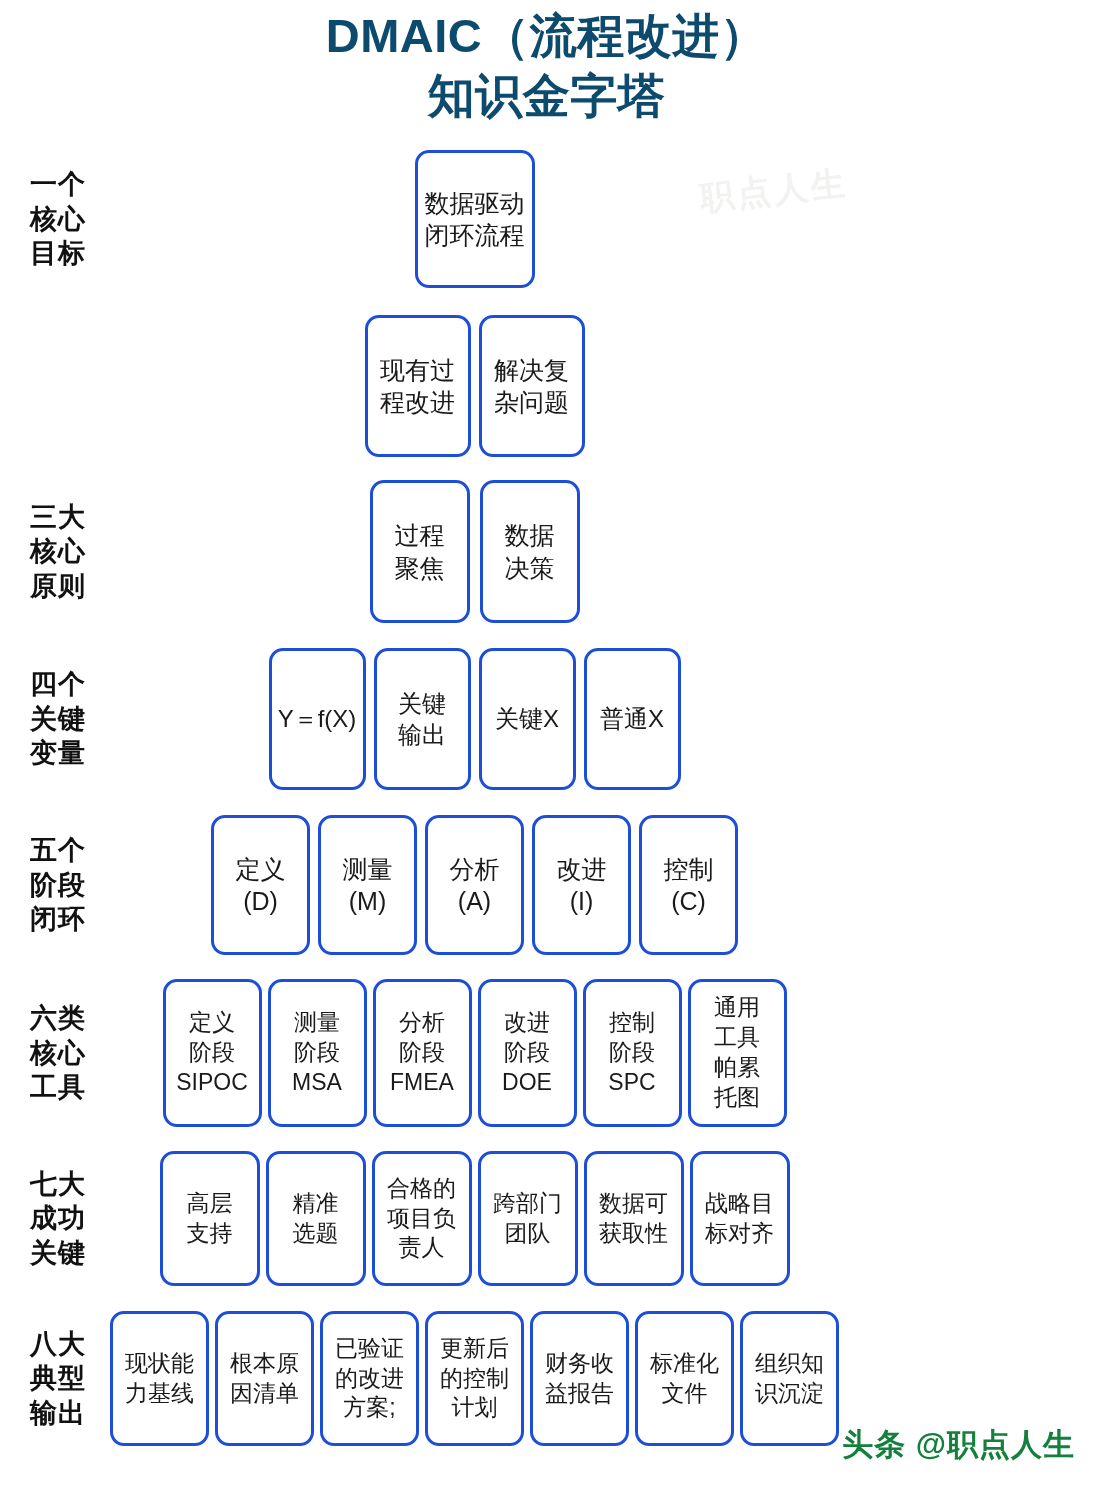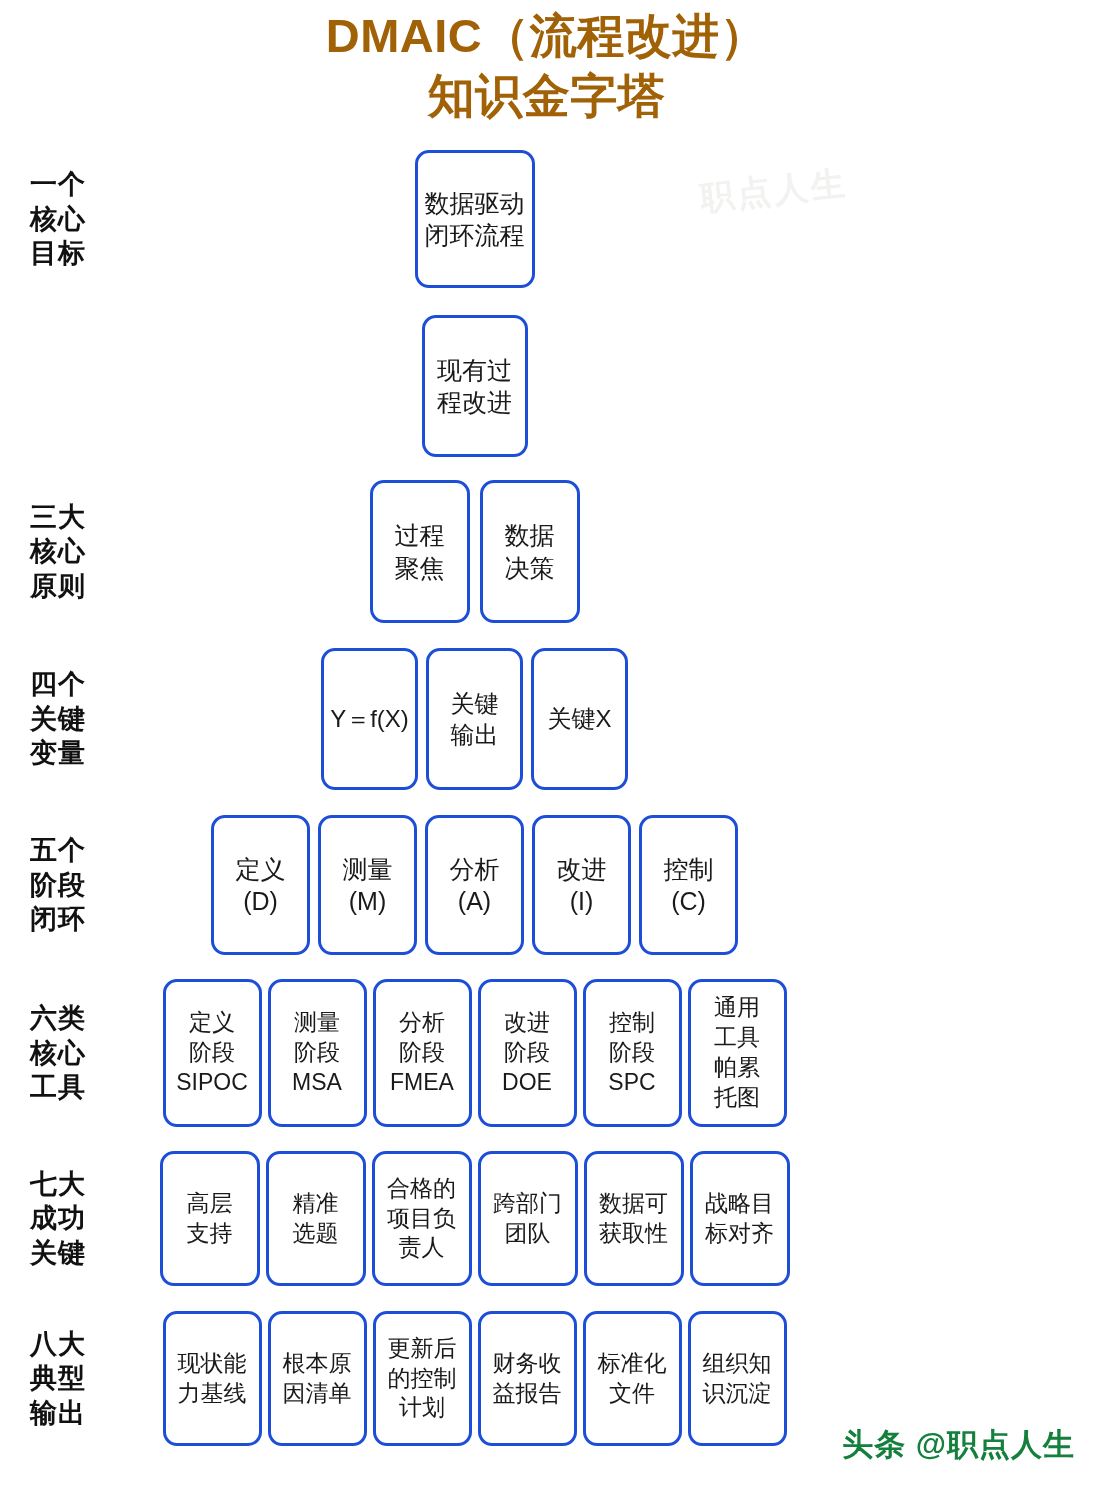--- a/index.html
+++ b/index.html
@@ -20,21 +20,21 @@
   .title {
     position: absolute;
     top: 6px;
     left: 0;
     width: 1093px;
     text-align: center;
     font-size: 47px;
     font-weight: 700;
     line-height: 1.28;
     letter-spacing: 0.5px;
-    color: #a16207;
+    color: #0c4a6e;
   }
   .title-line { display: block; white-space: pre; }
 
   
   .pyramid {
     position: absolute;
     top: 150px;
     left: 0;
     width: 1093px;
   }
@@ -141,20 +141,24 @@
         <span class="cell-text">数据驱动
 闭环流程</span>
       </div>
   </div>
 
   <div class="row r2">
     <div class="cell">
         <span class="cell-text">现有过
 程改进</span>
       </div>
+    <div class="cell">
+        <span class="cell-text">解决复
+杂问题</span>
+      </div>
   </div>
 
   <div class="row r3">
     <div class="row-label">
       <span>三大</span>
       <span>核心</span>
       <span>原则</span>
     </div>
     <div class="cell">
         <span class="cell-text">过程
@@ -174,20 +178,23 @@
     </div>
     <div class="cell">
         <span class="cell-text">Y＝f(X)</span>
       </div>
     <div class="cell">
         <span class="cell-text">关键
 输出</span>
       </div>
     <div class="cell">
         <span class="cell-text">关键X</span>
+      </div>
+    <div class="cell">
+        <span class="cell-text">普通X</span>
       </div>
   </div>
 
   <div class="row r5">
     <div class="row-label">
       <span>五个</span>
       <span>阶段</span>
       <span>闭环</span>
     </div>
     <div class="cell">
@@ -292,20 +299,25 @@
     </div>
     <div class="cell">
         <span class="cell-text">现状能
 力基线</span>
       </div>
     <div class="cell">
         <span class="cell-text">根本原
 因清单</span>
       </div>
     <div class="cell">
+        <span class="cell-text">已验证
+的改进
+方案;</span>
+      </div>
+    <div class="cell">
         <span class="cell-text">更新后
 的控制
 计划</span>
       </div>
     <div class="cell">
         <span class="cell-text">财务收
 益报告</span>
       </div>
     <div class="cell">
         <span class="cell-text">标准化

